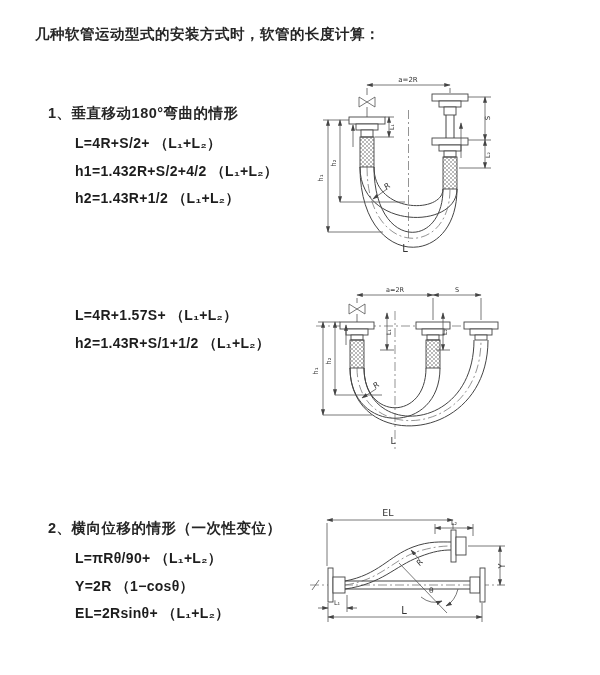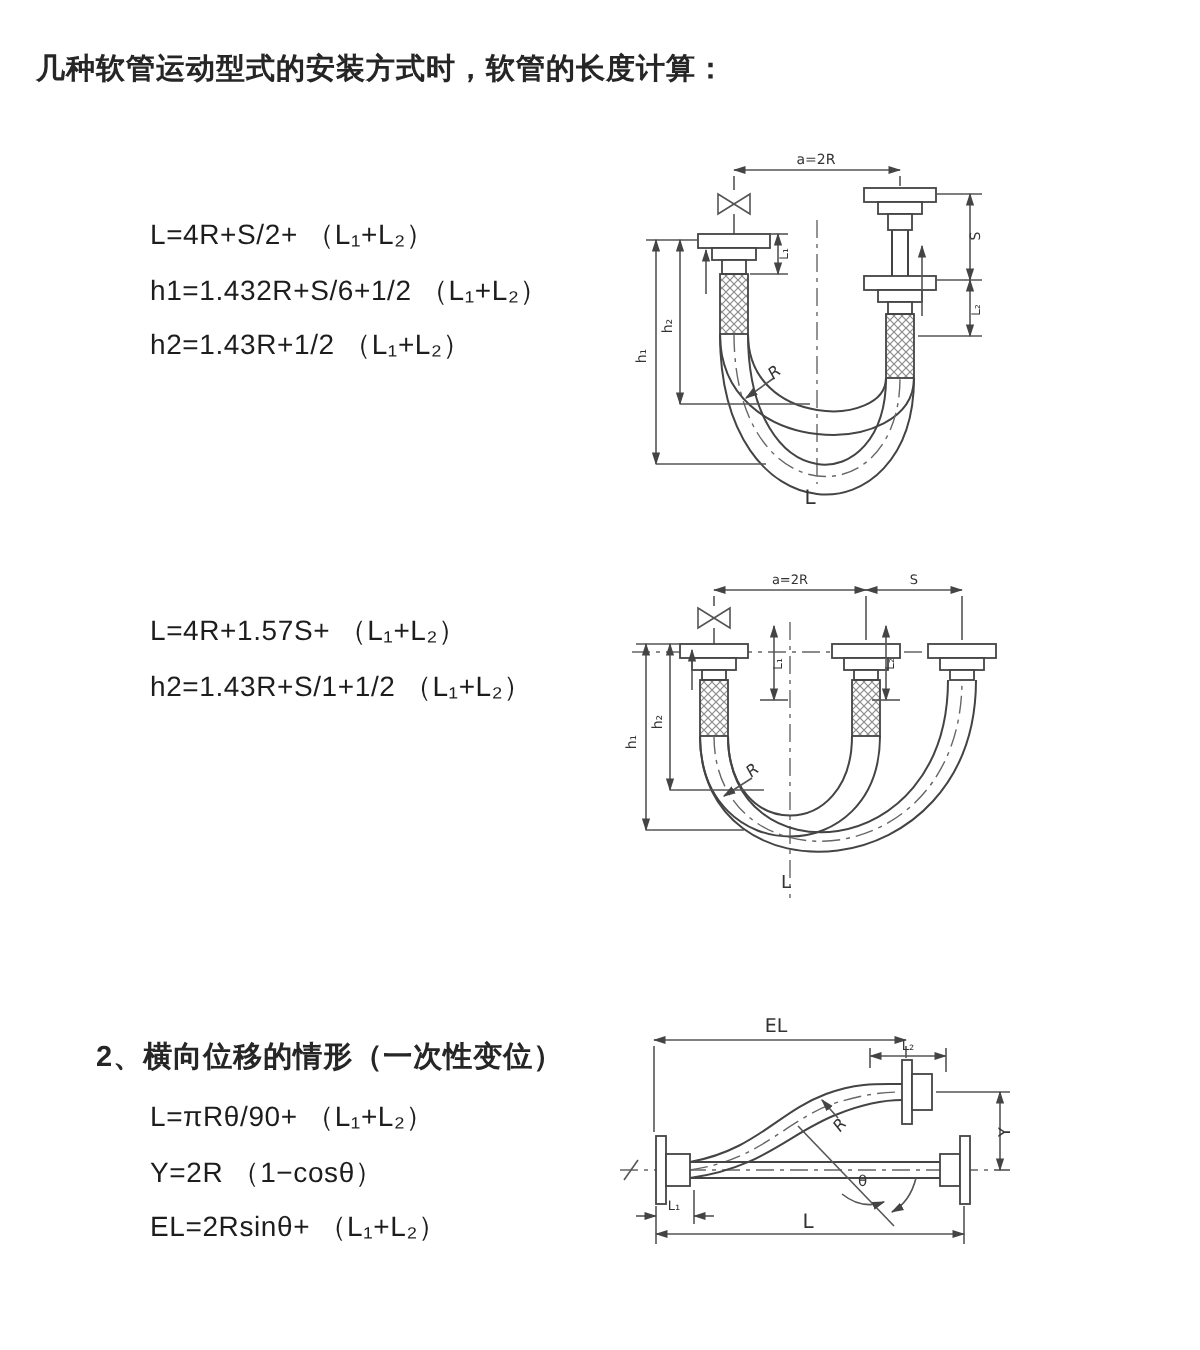--- a/index.html
+++ b/index.html
@@ -1,32 +1,32 @@
 <!DOCTYPE html>
 <html><head>
 <meta charset="utf-8">
 <style>
   html,body{margin:0;padding:0;background:#ffffff;}
   .page{
     position:relative;width:600px;height:675px;background:#fff;overflow:hidden;
     font-family:"Liberation Sans","DejaVu Sans",sans-serif;color:#222;
   }
   .title{
-    position:absolute;left:18px;top:25px;font-size:14.5px;font-weight:700;
+    position:absolute;left:35px;top:25px;font-size:14.5px;font-weight:700;
     letter-spacing:.5px;color:#262626;white-space:nowrap;
   }
   .sec{position:absolute;left:35px;}
   #sec1{top:104px}#sec2{top:302px}#sec3{top:519px}
   .sec-heading{
     font-size:14.5px;font-weight:700;letter-spacing:.5px;color:#262626;
     margin:0 0 7px 13px;white-space:nowrap;
   }
   .formula{
     font-size:14px;line-height:27.5px;height:27.5px;margin-left:40px;
-    color:#1d1d1d;letter-spacing:.3px;white-space:nowrap;
+    color:#1d1d1d;letter-spacing:.3px;white-space:nowrap;font-weight:bold;
   }
   svg.dwg{position:absolute;overflow:visible;}
   #dwg1{left:313px;top:72px}
   #dwg2{left:310px;top:283px}
   #dwg3{left:300px;top:502px}
   .ln{stroke:#444;stroke-width:1;fill:none;}
   .thin{stroke:#555;stroke-width:.8;fill:none;}
   .dim{stroke:#555;stroke-width:.8;fill:none;}
   .cl{stroke:#666;stroke-width:.7;fill:none;stroke-dasharray:9 3 2 3;}
   .fit{stroke:#444;stroke-width:.9;fill:#fff;}
@@ -35,22 +35,23 @@
   .it{font-style:italic;}
 </style>
 </head>
 <body>
 
 <div class="page">
 
   <div class="title">几种软管运动型式的安装方式时，软管的长度计算：</div>
 
   <div class="sec" id="sec1">
+    <div class="sec-heading">1、垂直移动180°弯曲的情形</div>
     <div class="formula">L=4R+S/2+ （L₁+L₂）</div>
-    <div class="formula">h1=1.432R+S/6+1/2 （L₁+L₂）</div>
+    <div class="formula">h1=1.432R+S/2+4/2 （L₁+L₂）</div>
     <div class="formula">h2=1.43R+1/2 （L₁+L₂）</div>
   </div>
 
   <div class="sec" id="sec2">
     <div class="formula">L=4R+1.57S+ （L₁+L₂）</div>
     <div class="formula">h2=1.43R+S/1+1/2 （L₁+L₂）</div>
   </div>
 
   <div class="sec" id="sec3">
     <div class="sec-heading">2、横向位移的情形（一次性变位）</div>

